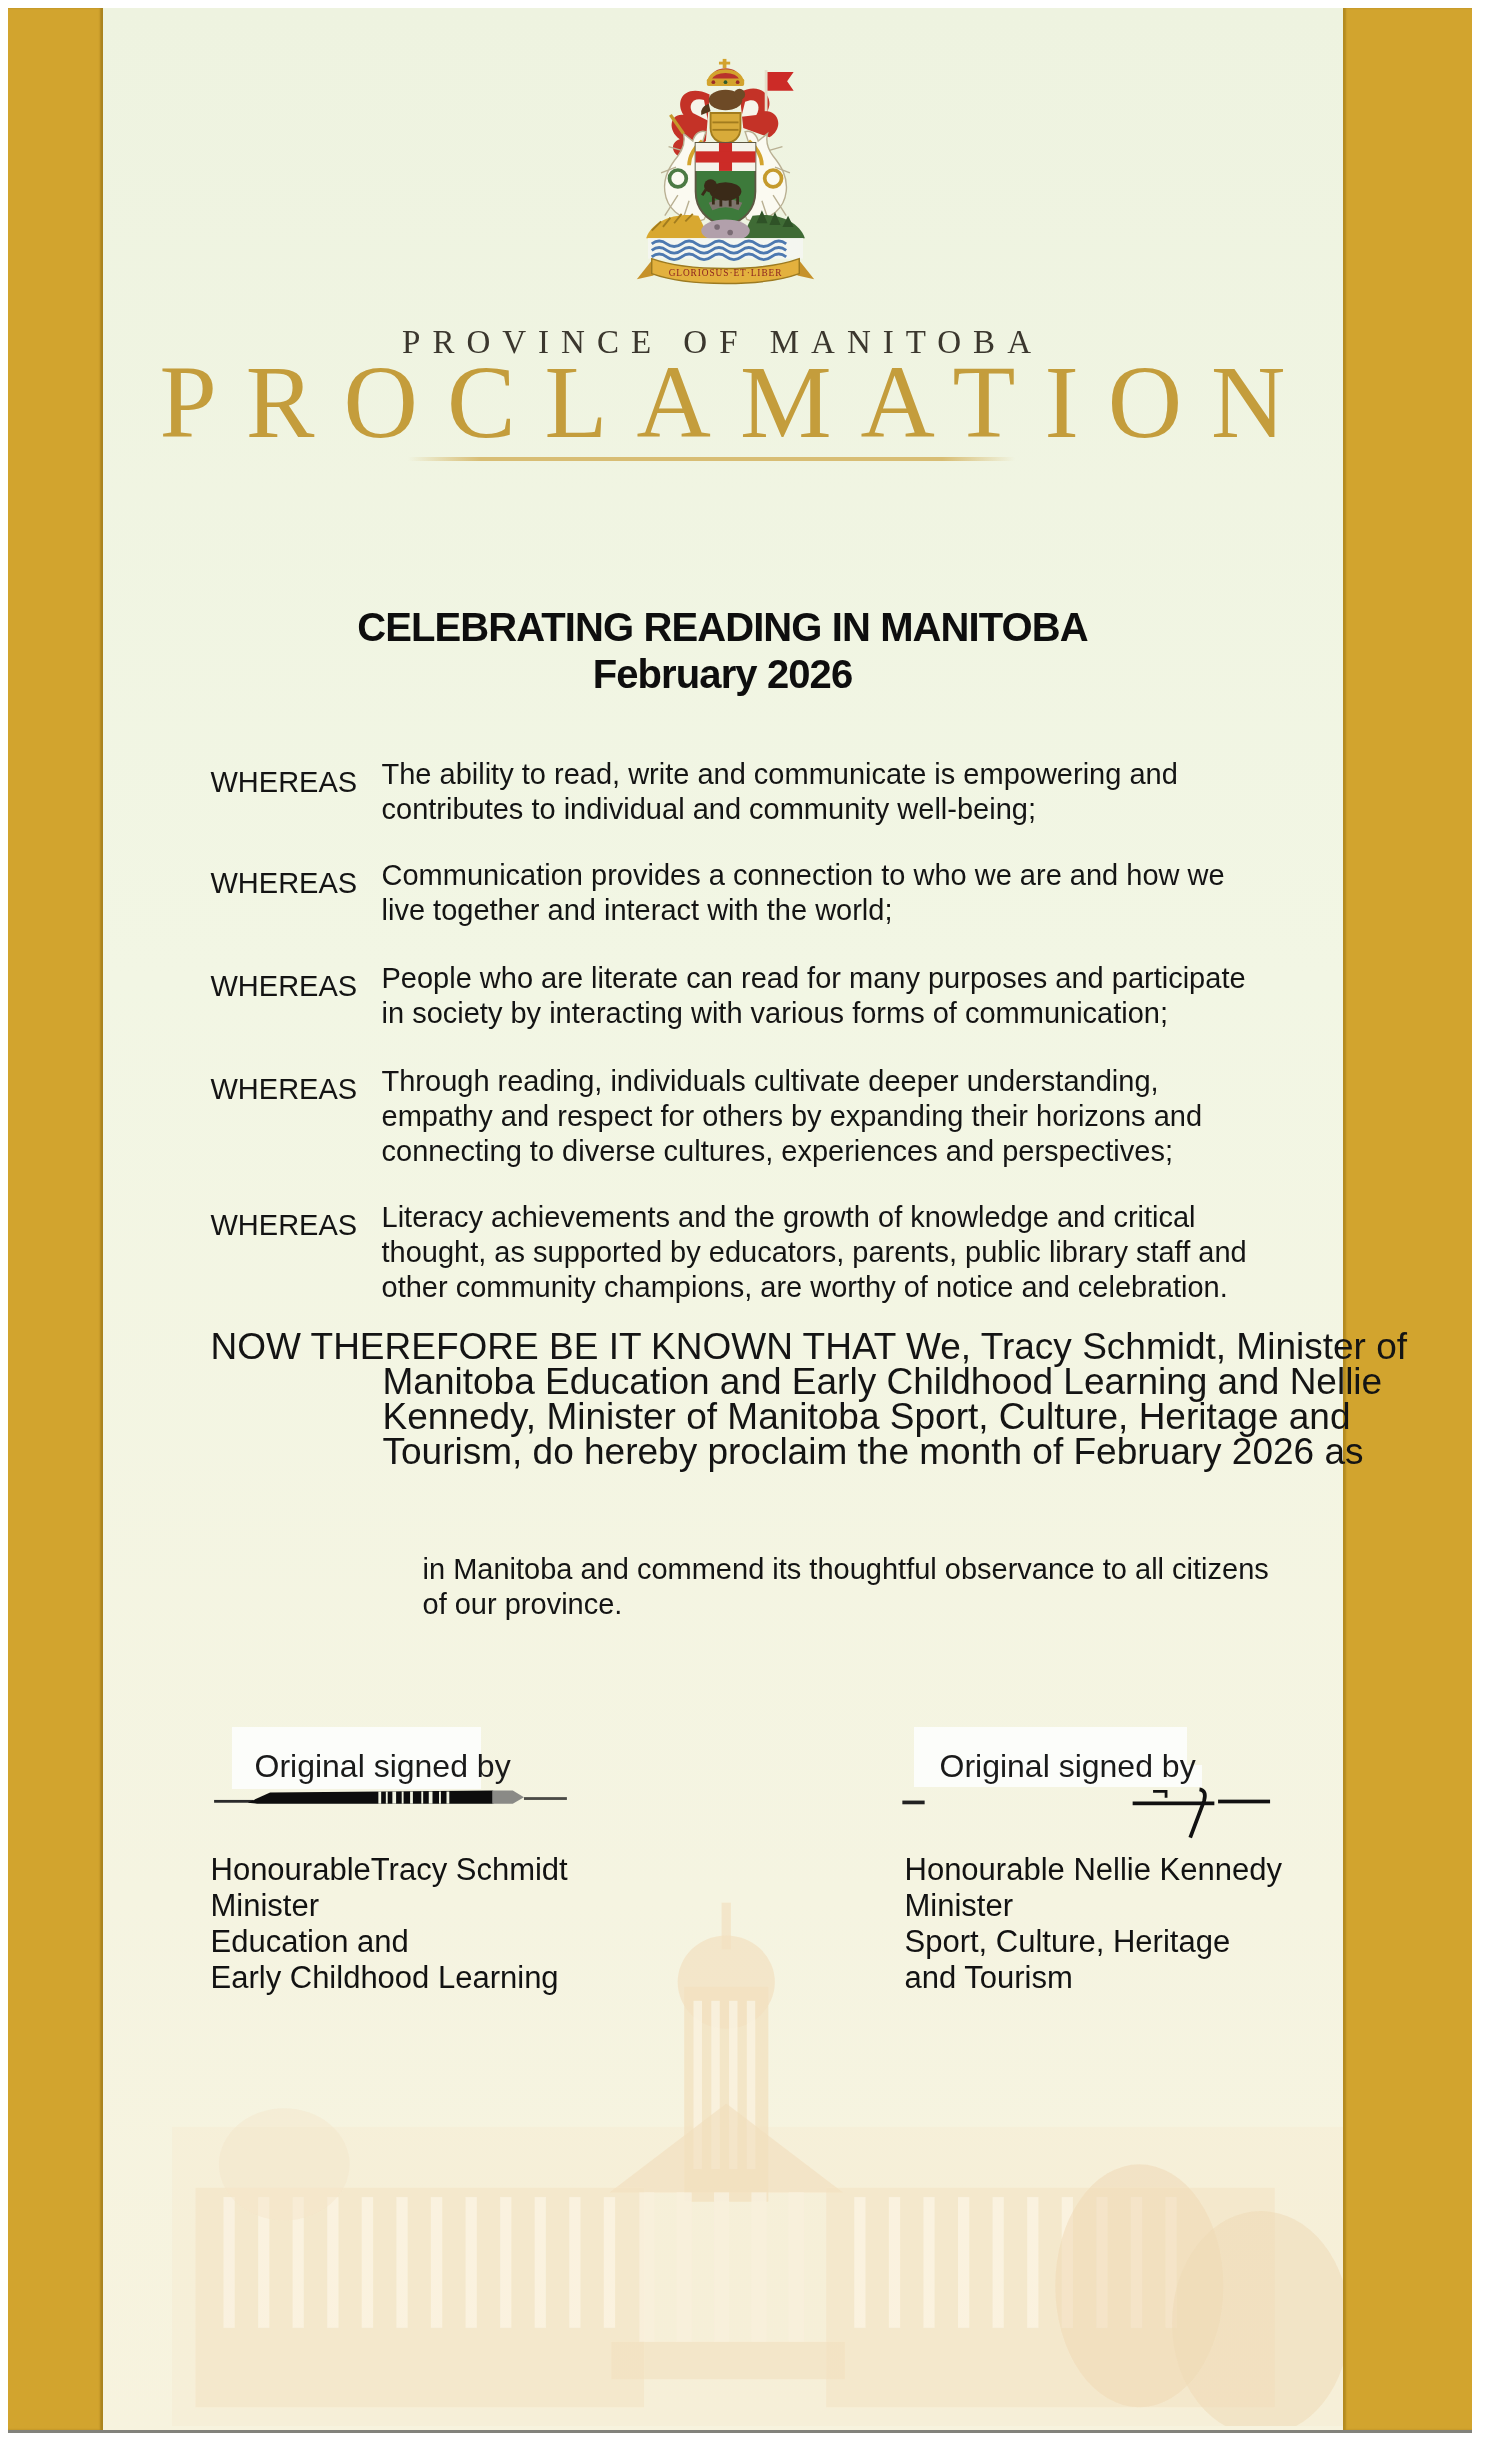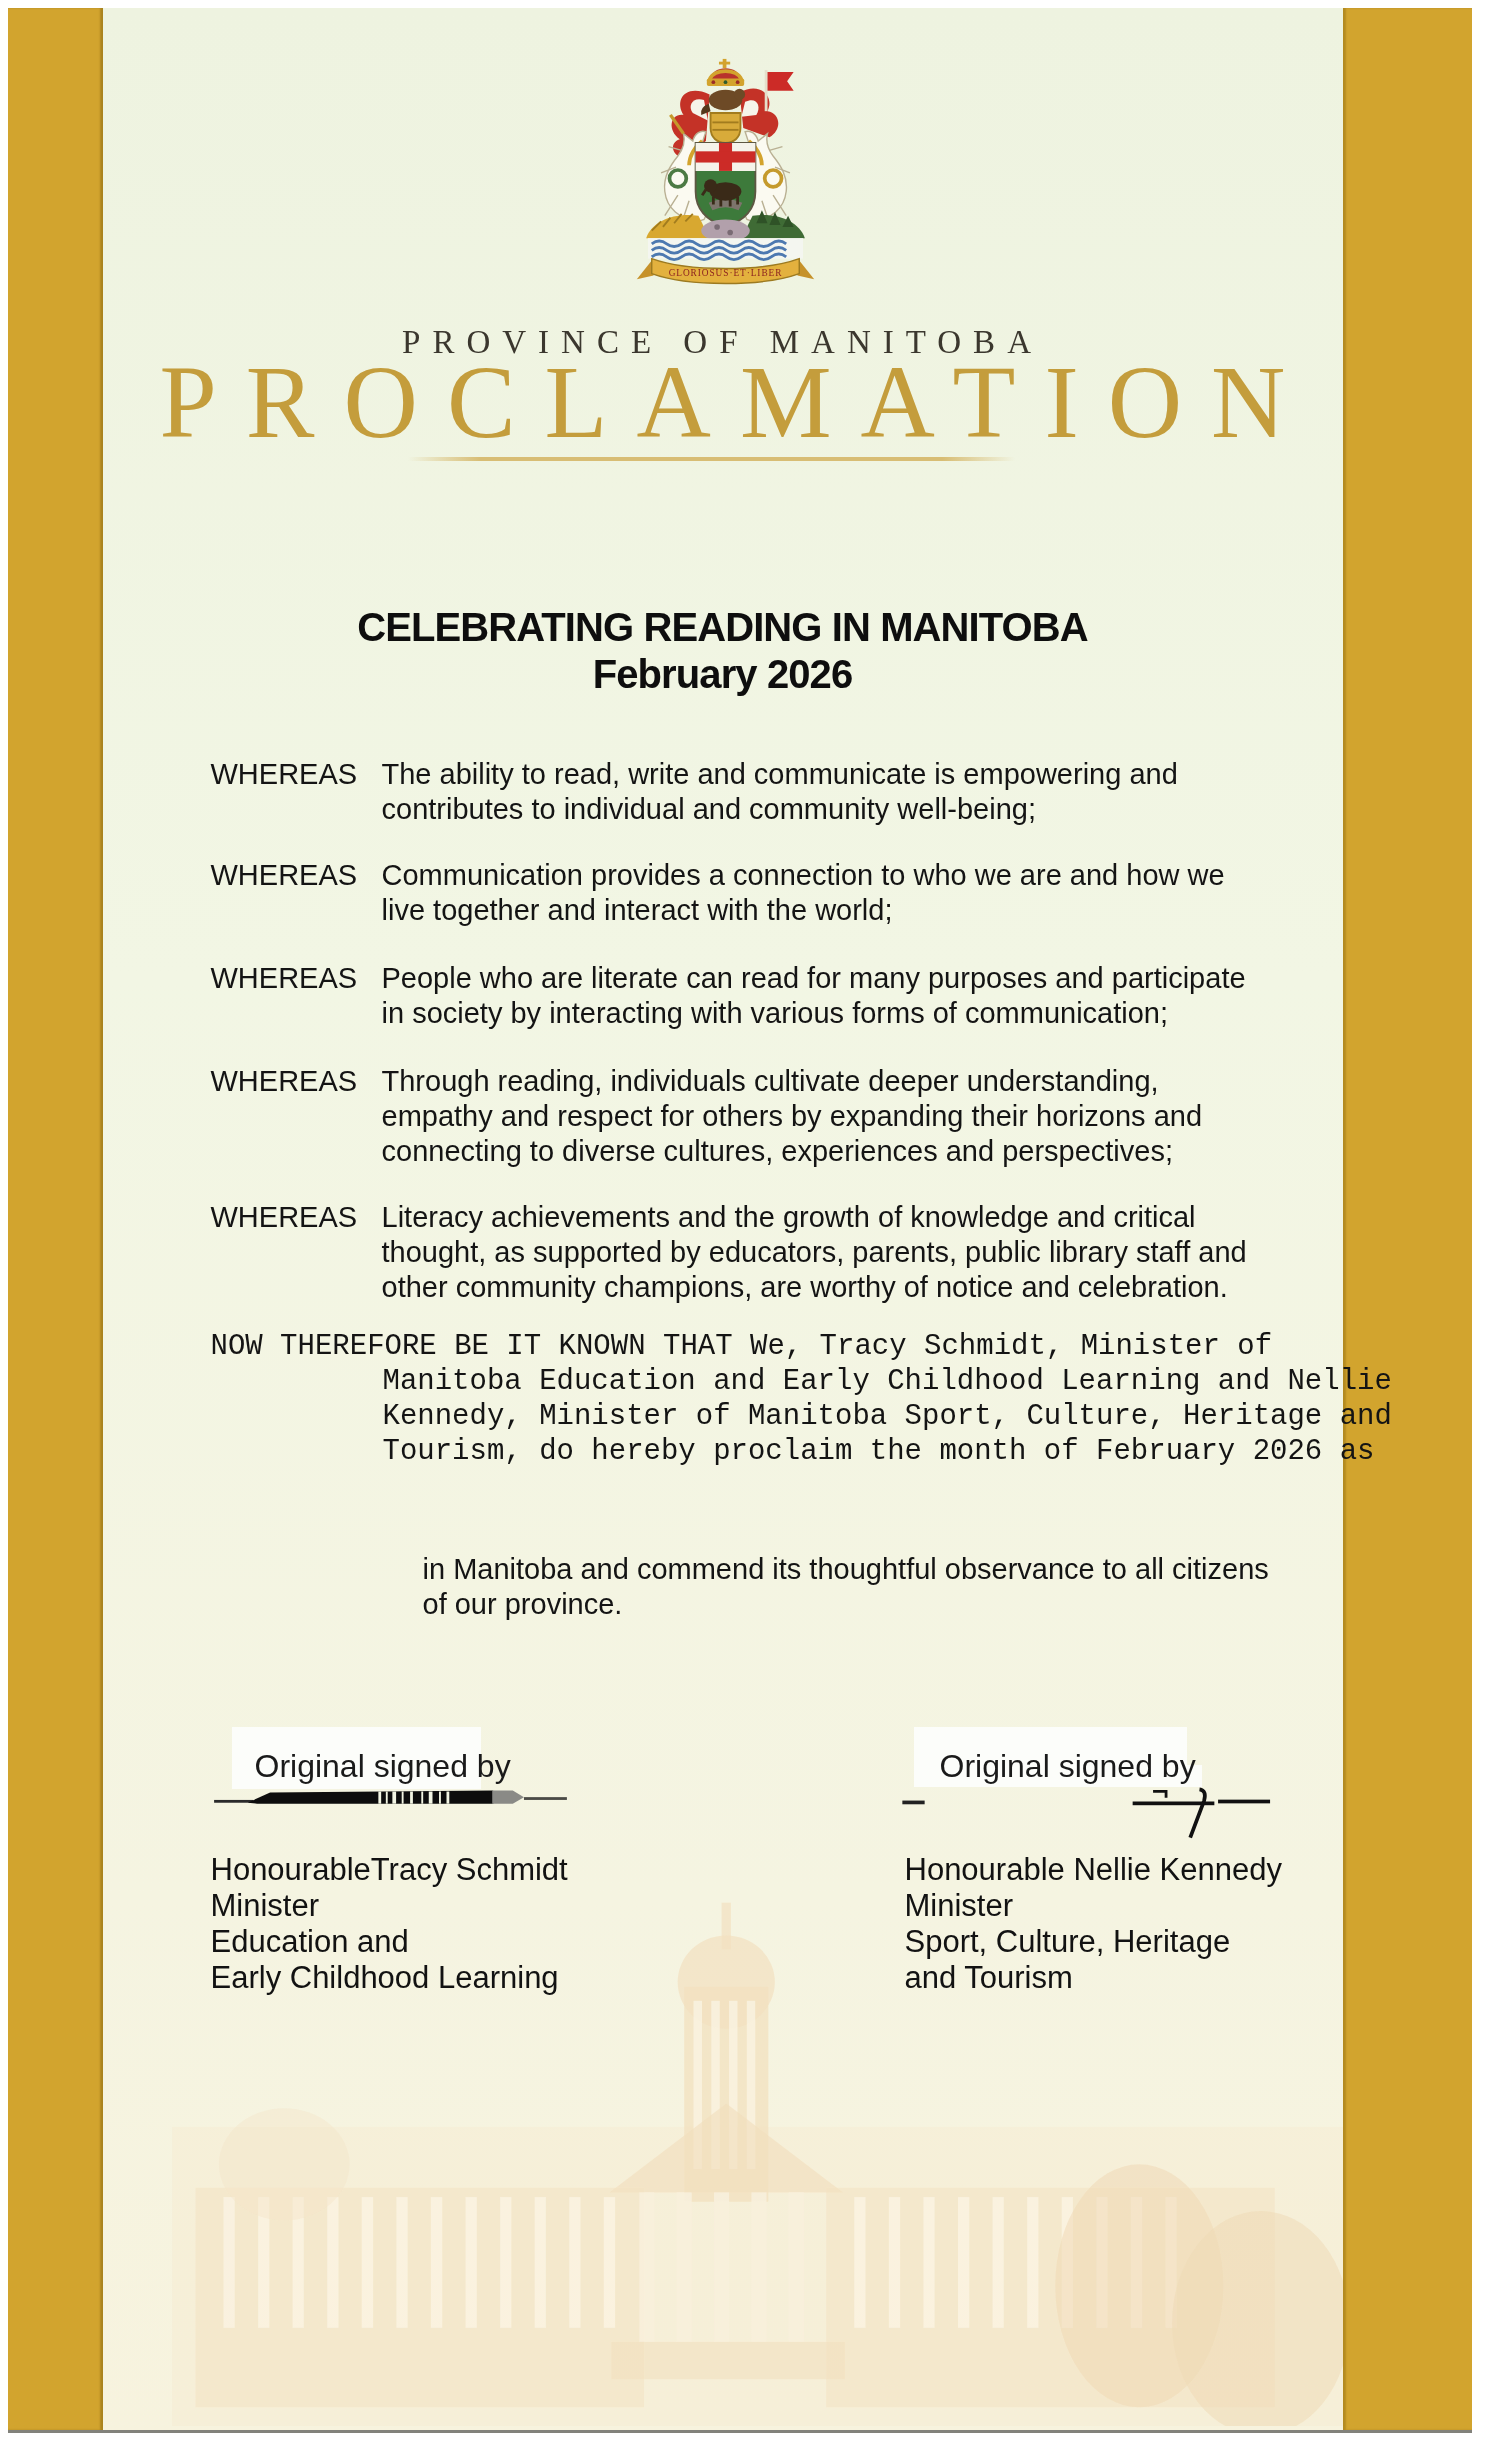--- a/index.html
+++ b/index.html
@@ -22,24 +22,24 @@
   .proclamation{left:95px;top:335px;width:1240px;text-align:center;
             font-family:"Liberation Serif",serif;font-size:103px;letter-spacing:29px;
             color:#c49d3c;white-space:nowrap;text-indent:29px;}
   .gold-rule{left:400px;top:449px;width:607px;height:4.7px;
             background:linear-gradient(90deg,rgba(219,194,126,0),#d8bd74 12%,#d8bd74 88%,rgba(219,194,126,0));}
 
   
   .doc-title{left:95px;top:596px;width:1240px;text-align:center;font-weight:bold;
              font-size:40px;line-height:47px;letter-spacing:-0.9px;color:#0e0e0e;}
   .clause{left:203px;width:1065px;font-size:29px;line-height:35px;color:#141414;}
-  .wlabel{display:inline-block;width:171px;vertical-align:top;}
+  .wlabel{display:inline-block;width:171px;vertical-align:top;margin-top:8px;}
   .wbody{display:inline-block;width:878px;vertical-align:top;white-space:pre-line;}
-  .therefore{left:203px;top:1321px;width:1093px;font-size:29px;line-height:35px;color:#141414;
-             padding-left:172px;text-indent:-172px;white-space:pre-line;font-family:Liberation Mono, monospace;}
+  .therefore{left:203px;top:1321px;width:1093px;font-size:37px;line-height:35px;color:#141414;
+             padding-left:172px;text-indent:-172px;white-space:pre-line;}
   .month-title{left:95px;top:1484px;width:1240px;text-align:center;font-weight:bold;
              font-size:38px;letter-spacing:-0.5px;color:#0e0e0e;}
   .closing{left:375px;top:1544px;width:916px;font-size:29px;line-height:35px;
              color:#141414;white-space:pre-line;margin-left:40px;}
 
   
   .white-box{background:#fcfdfa;}
   .sig-label{font-size:32px;color:#1a1a1a;white-space:nowrap;}
   .sig-name{font-size:31px;line-height:36px;color:#121212;white-space:pre-line;margin-top:44px;}
 

